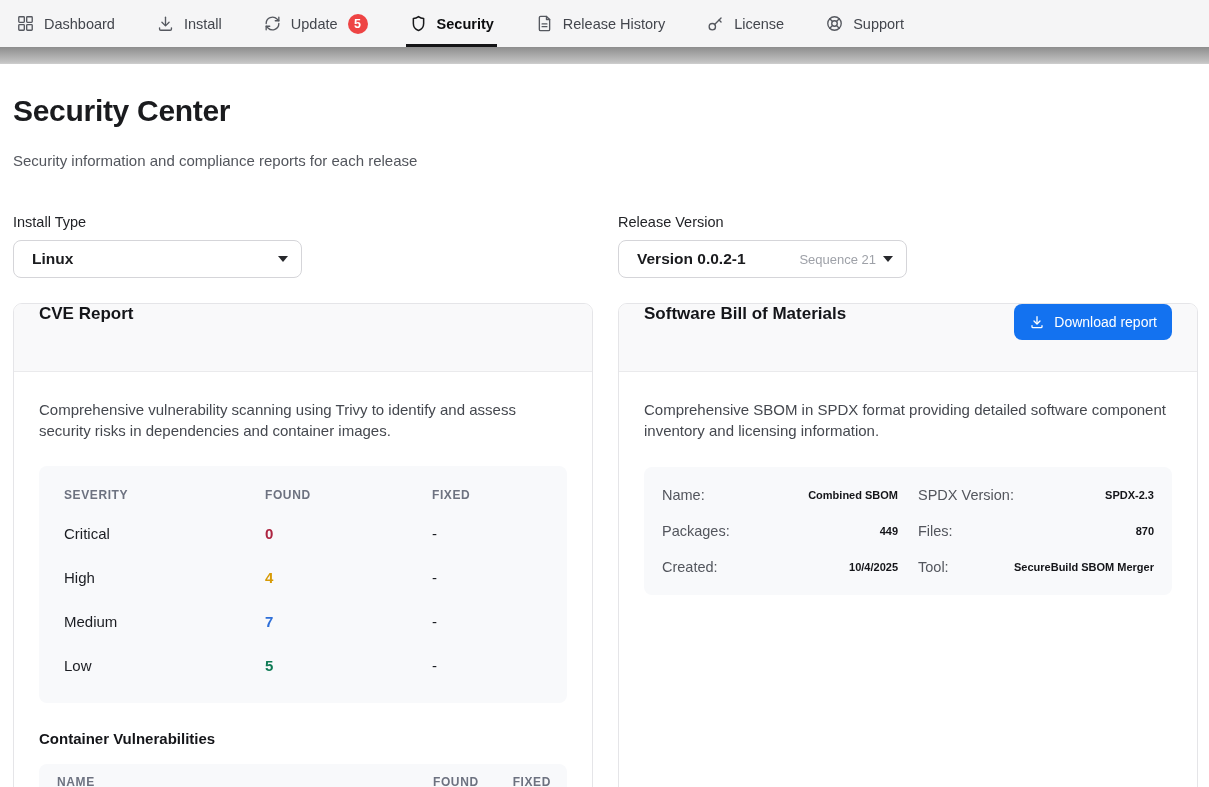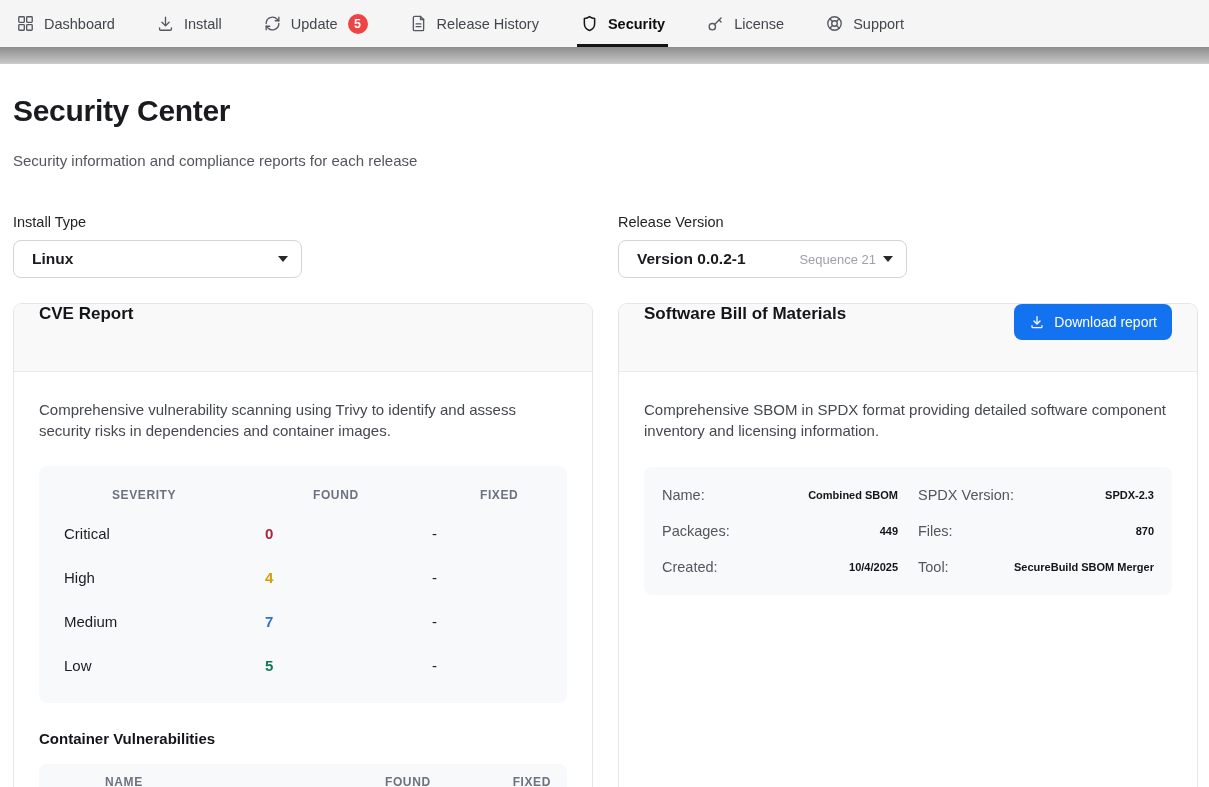--- a/index.html
+++ b/index.html
@@ -49,21 +49,21 @@
     padding:0 25px; display:flex; align-items:flex-start; justify-content:space-between; }
   .card-title { font-size:17px; font-weight:600; color:#141519; }
   .card-body { padding:27px 25px 25px; }
   .card-desc { font-size:15px; line-height:21px; color:#45484f; }
 
   
   .sev-table { margin-top:25px; background:#f8f9fb; border-radius:8px;
     padding:13px 25px 16px; }
   .sev-row { display:grid; grid-template-columns:201px 167px 1fr; align-items:center; height:44px; }
   .sev-row.head { height:32px; }
-  .th { font-size:12px; font-weight:700; color:#6d7280; letter-spacing:0.6px;margin-left:48px; }
+  .th { font-size:12px; font-weight:700; color:#6d7280; letter-spacing:0.6px; }
   .sev-name { font-size:15px; color:#1b1d22; }
   .sev-found { font-size:15px; font-weight:700; }
   .sev-fixed { font-size:15px; color:#1b1d22; }
 
   .section-title { margin-top:27px; font-size:15px; font-weight:600; color:#141519; }
   .cv-head { margin-top:17px; background:#f8f9fb; border-radius:8px 8px 0 0; height:35px;
     display:flex; align-items:center; padding:0 16px 0 18px; }
   .cv-head .name { flex:1; }
   .cv-head .found { width:76px; }
   .cv-head .fixed { width:42px; text-align:right; }
@@ -104,34 +104,34 @@
   <div class="nav-item">
     <svg viewBox="0 0 24 24">
         <path d="M20 12a8 8 0 0 1-13.7 5.6L4 15.5"></path>
         <path d="M4 20v-4.5h4.5"></path>
         <path d="M4 12a8 8 0 0 1 13.7-5.6L20 8.5"></path>
         <path d="M20 4v4.5h-4.5"></path>
       </svg>
     <span>Update</span>
     <span class="badge">5</span>
   </div>
+  <div class="nav-item active">
+    <svg viewBox="0 0 24 24">
+        <path d="M12 3.2c2 1.5 4.3 2.3 6.5 2.4V12c0 4.6-2.9 7.6-6.5 8.8C8.4 19.6 5.5 16.6 5.5 12V5.6C7.7 5.5 10 4.7 12 3.2z"></path>
+      </svg>
+    <span>Security</span>
+  </div>
   <div class="nav-item">
     <svg viewBox="0 0 24 24">
         <path d="M14.5 3H7a1.5 1.5 0 0 0-1.5 1.5v15A1.5 1.5 0 0 0 7 21h10a1.5 1.5 0 0 0 1.5-1.5V7z"></path>
         <path d="M14.5 3v4h4"></path>
         <path d="M9 12.5h6"></path>
         <path d="M9 16h6"></path>
       </svg>
     <span>Release History</span>
-  </div>
-  <div class="nav-item active">
-    <svg viewBox="0 0 24 24">
-        <path d="M12 3.2c2 1.5 4.3 2.3 6.5 2.4V12c0 4.6-2.9 7.6-6.5 8.8C8.4 19.6 5.5 16.6 5.5 12V5.6C7.7 5.5 10 4.7 12 3.2z"></path>
-      </svg>
-    <span>Security</span>
   </div>
   <div class="nav-item">
     <svg viewBox="0 0 24 24">
         <circle cx="8" cy="16" r="4"></circle>
         <path d="M10.8 13.2 19 5"></path>
         <path d="M16.5 7.5 19 10"></path>
       </svg>
     <span>License</span>
   </div>
   <div class="nav-item">

